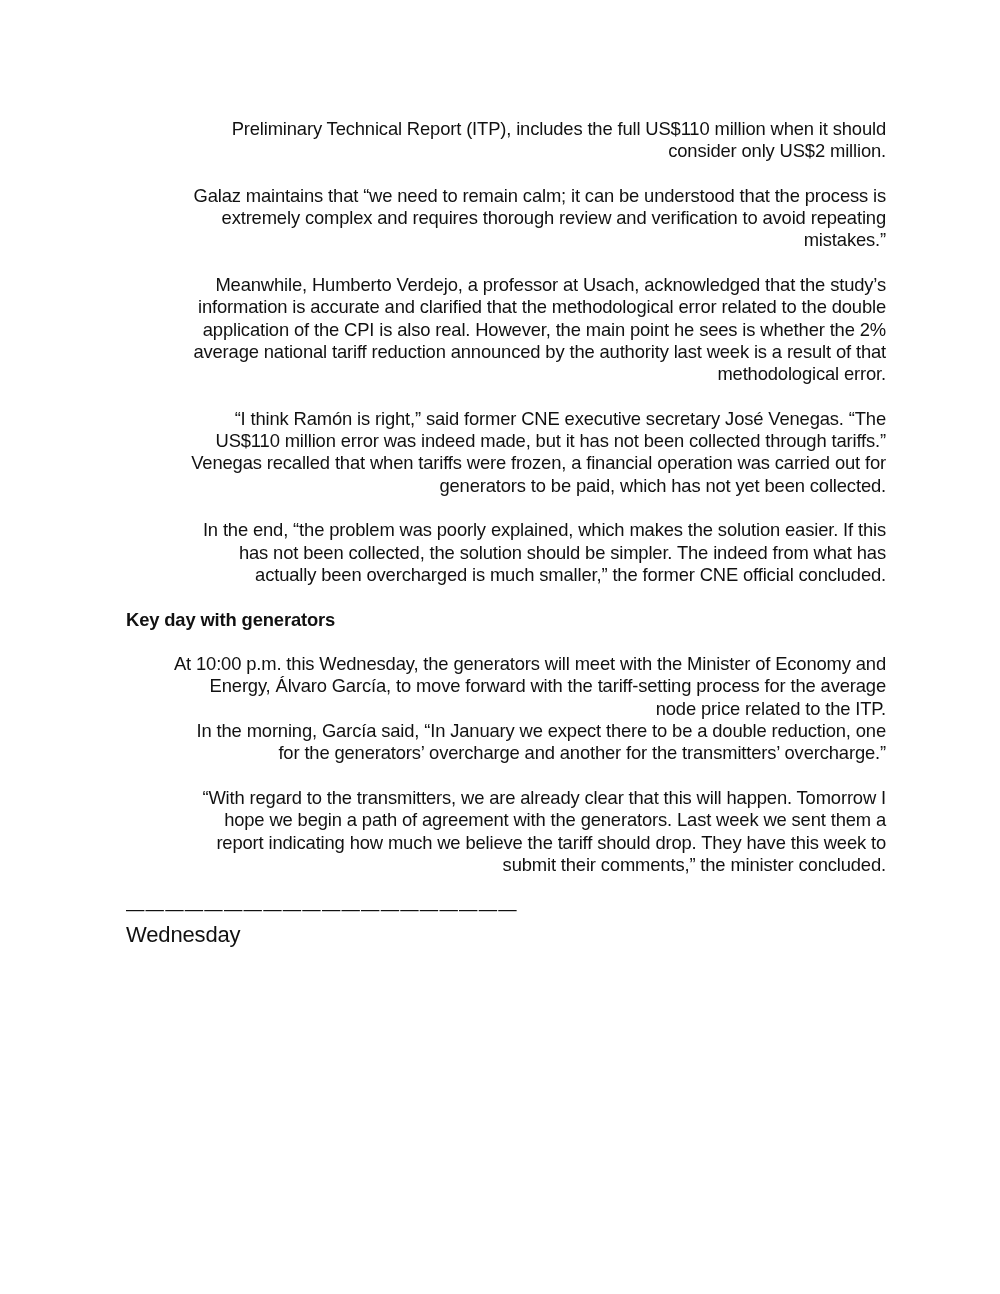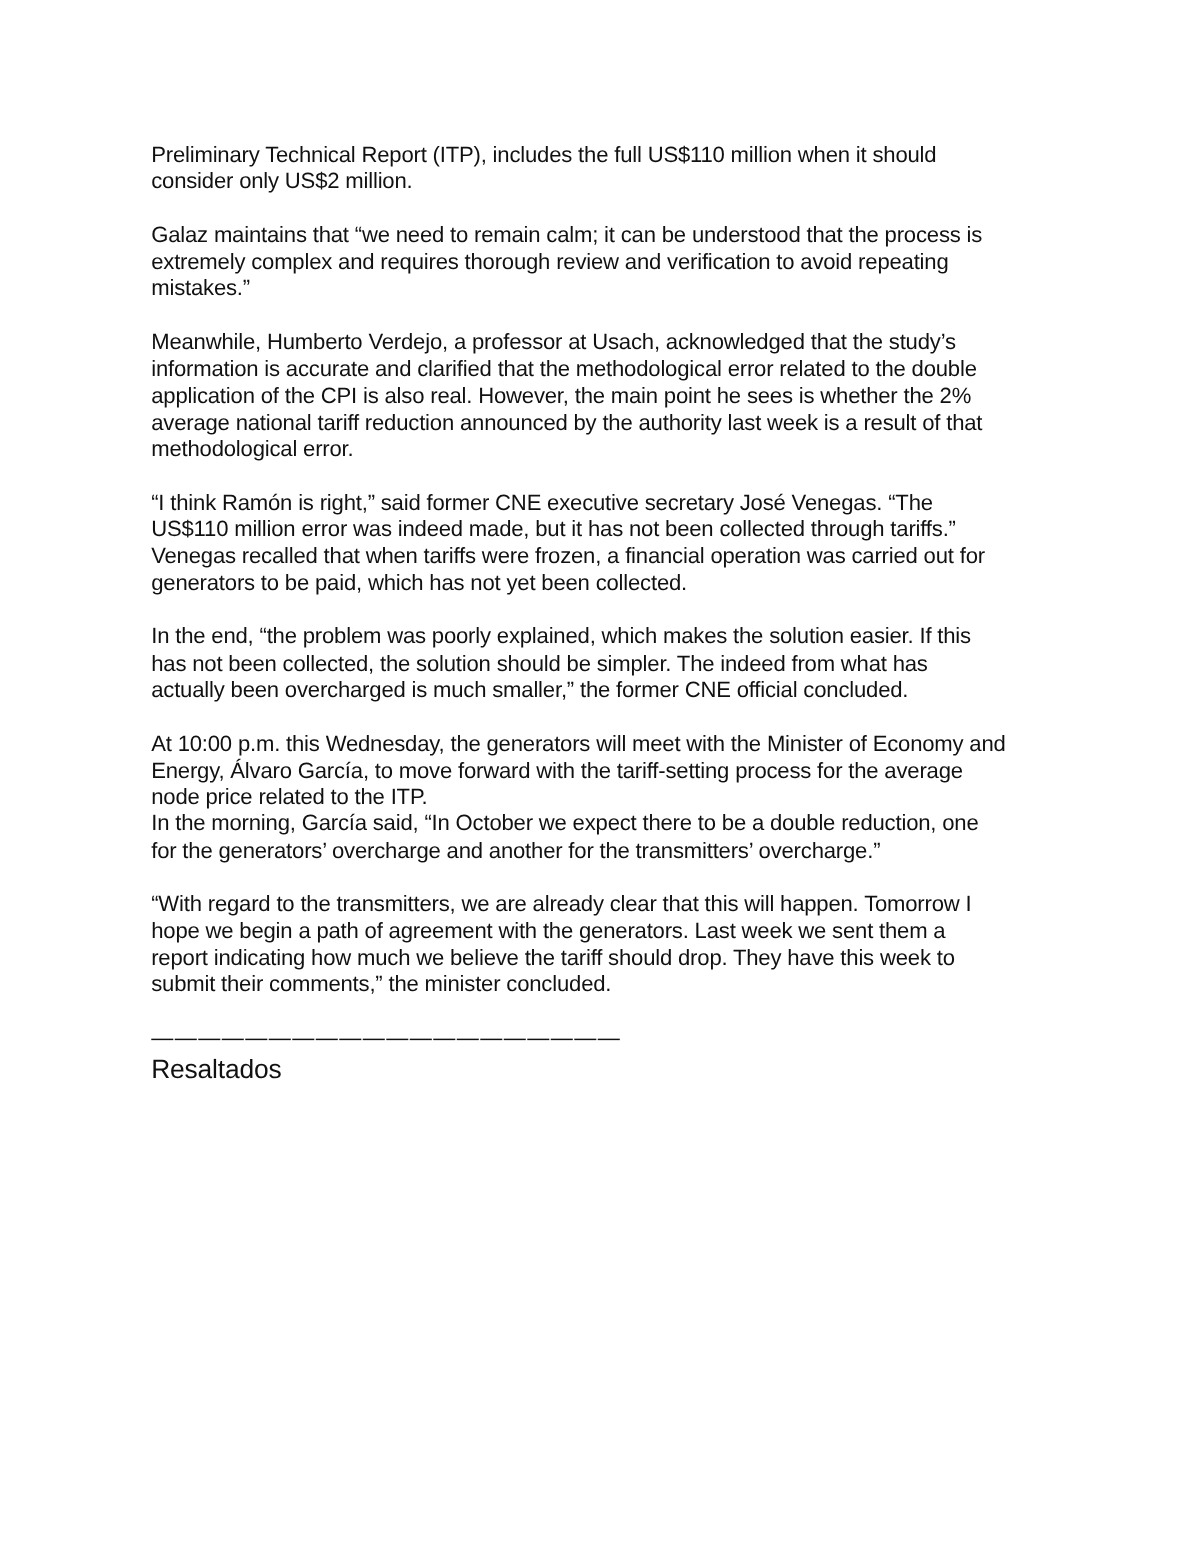--- a/index.html
+++ b/index.html
@@ -2,21 +2,21 @@
 <html><head>
   <meta charset="utf-8">
   <style>
     html, body { margin: 0; padding: 0; background: #ffffff; }
     body { width: 1000px; height: 1294px; position: relative; overflow: hidden; }
     .page {
       position: absolute; left: 126px; top: 118px; width: 760px;
       font-family: "Liberation Sans", sans-serif; font-size: 18.4px; line-height: 22.3px;
       color: #111111; letter-spacing: -0.15px;
     }
-    .para { margin: 0 0 22.3px 0; white-space: pre-line; }
+    .para { margin: 0 0 22.3px 0; white-space: pre-line; text-align: right; }
     .para.tight { margin-bottom: 0; }
     .heading { font-weight: bold; margin: 0 0 22.3px 0; }
     .rule { margin-top: 0; font-size: 18.4px; line-height: 22px; letter-spacing: 1.2px; }
     .footer-title { font-size: 22px; line-height: 26px; margin-top: 2px; }
   </style>
 </head>
 <body>
 
 <div class="page">
   <p class="para">Preliminary Technical Report (ITP), includes the full US$110 million when it should
@@ -29,24 +29,25 @@
 application of the CPI is also real. However, the main point he sees is whether the 2%
 average national tariff reduction announced by the authority last week is a result of that
 methodological error.</p>
   <p class="para">“I think Ramón is right,” said former CNE executive secretary José Venegas. “The
 US$110 million error was indeed made, but it has not been collected through tariffs.”
 Venegas recalled that when tariffs were frozen, a financial operation was carried out for
 generators to be paid, which has not yet been collected.</p>
   <p class="para">In the end, “the problem was poorly explained, which makes the solution easier. If this
 has not been collected, the solution should be simpler. The indeed from what has
 actually been overcharged is much smaller,” the former CNE official concluded.</p>
+  <p class="heading">Key day with generators</p>
   <p class="para tight">At 10:00 p.m. this Wednesday, the generators will meet with the Minister of Economy and
 Energy, Álvaro García, to move forward with the tariff-setting process for the average
 node price related to the ITP.</p>
-  <p class="para">In the morning, García said, “In October we expect there to be a double reduction, one
+  <p class="para">In the morning, García said, “In January we expect there to be a double reduction, one
 for the generators’ overcharge and another for the transmitters’ overcharge.”</p>
   <p class="para">“With regard to the transmitters, we are already clear that this will happen. Tomorrow I
 hope we begin a path of agreement with the generators. Last week we sent them a
 report indicating how much we believe the tariff should drop. They have this week to
 submit their comments,” the minister concluded.</p>
   <div class="rule">————————————————————</div>
-  <div class="footer-title">Resaltados</div>
+  <div class="footer-title">Wednesday</div>
 </div>
 
 </body></html>

